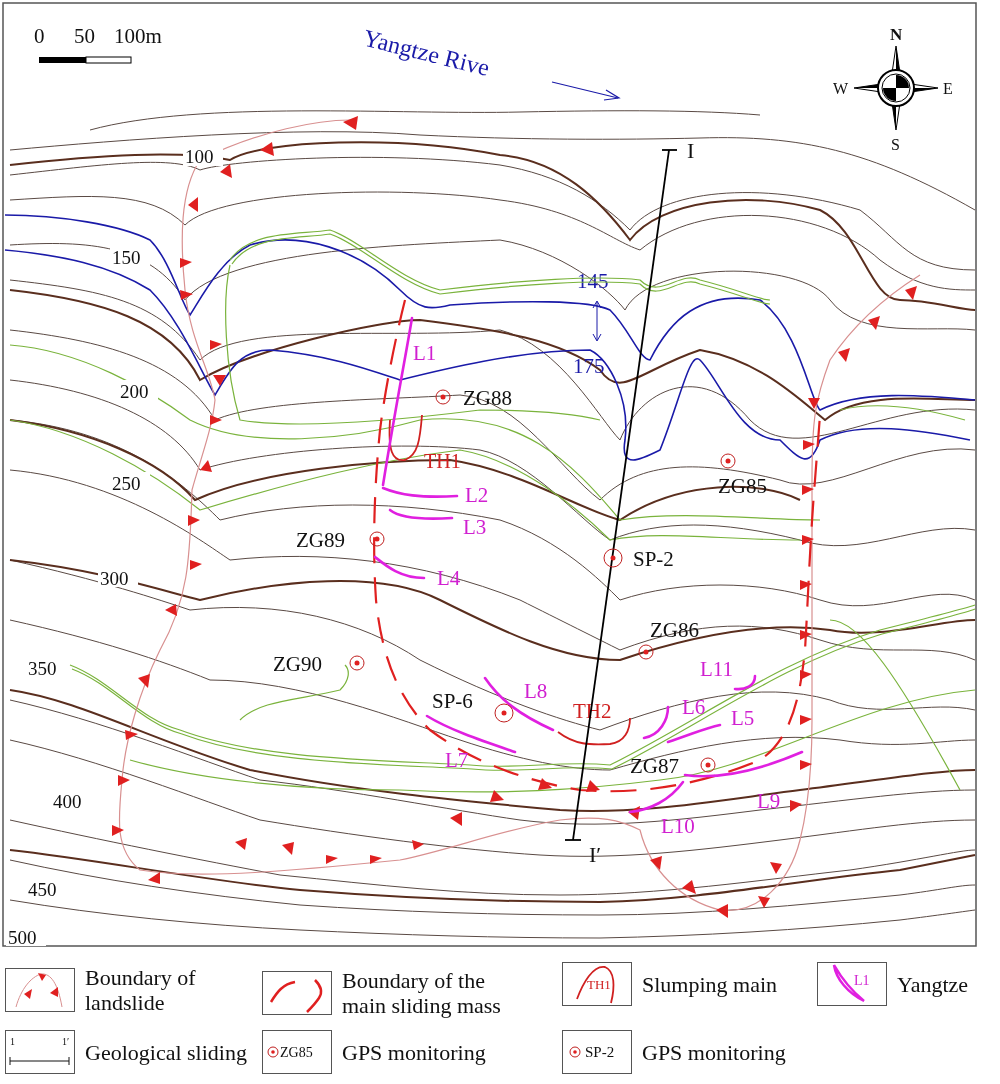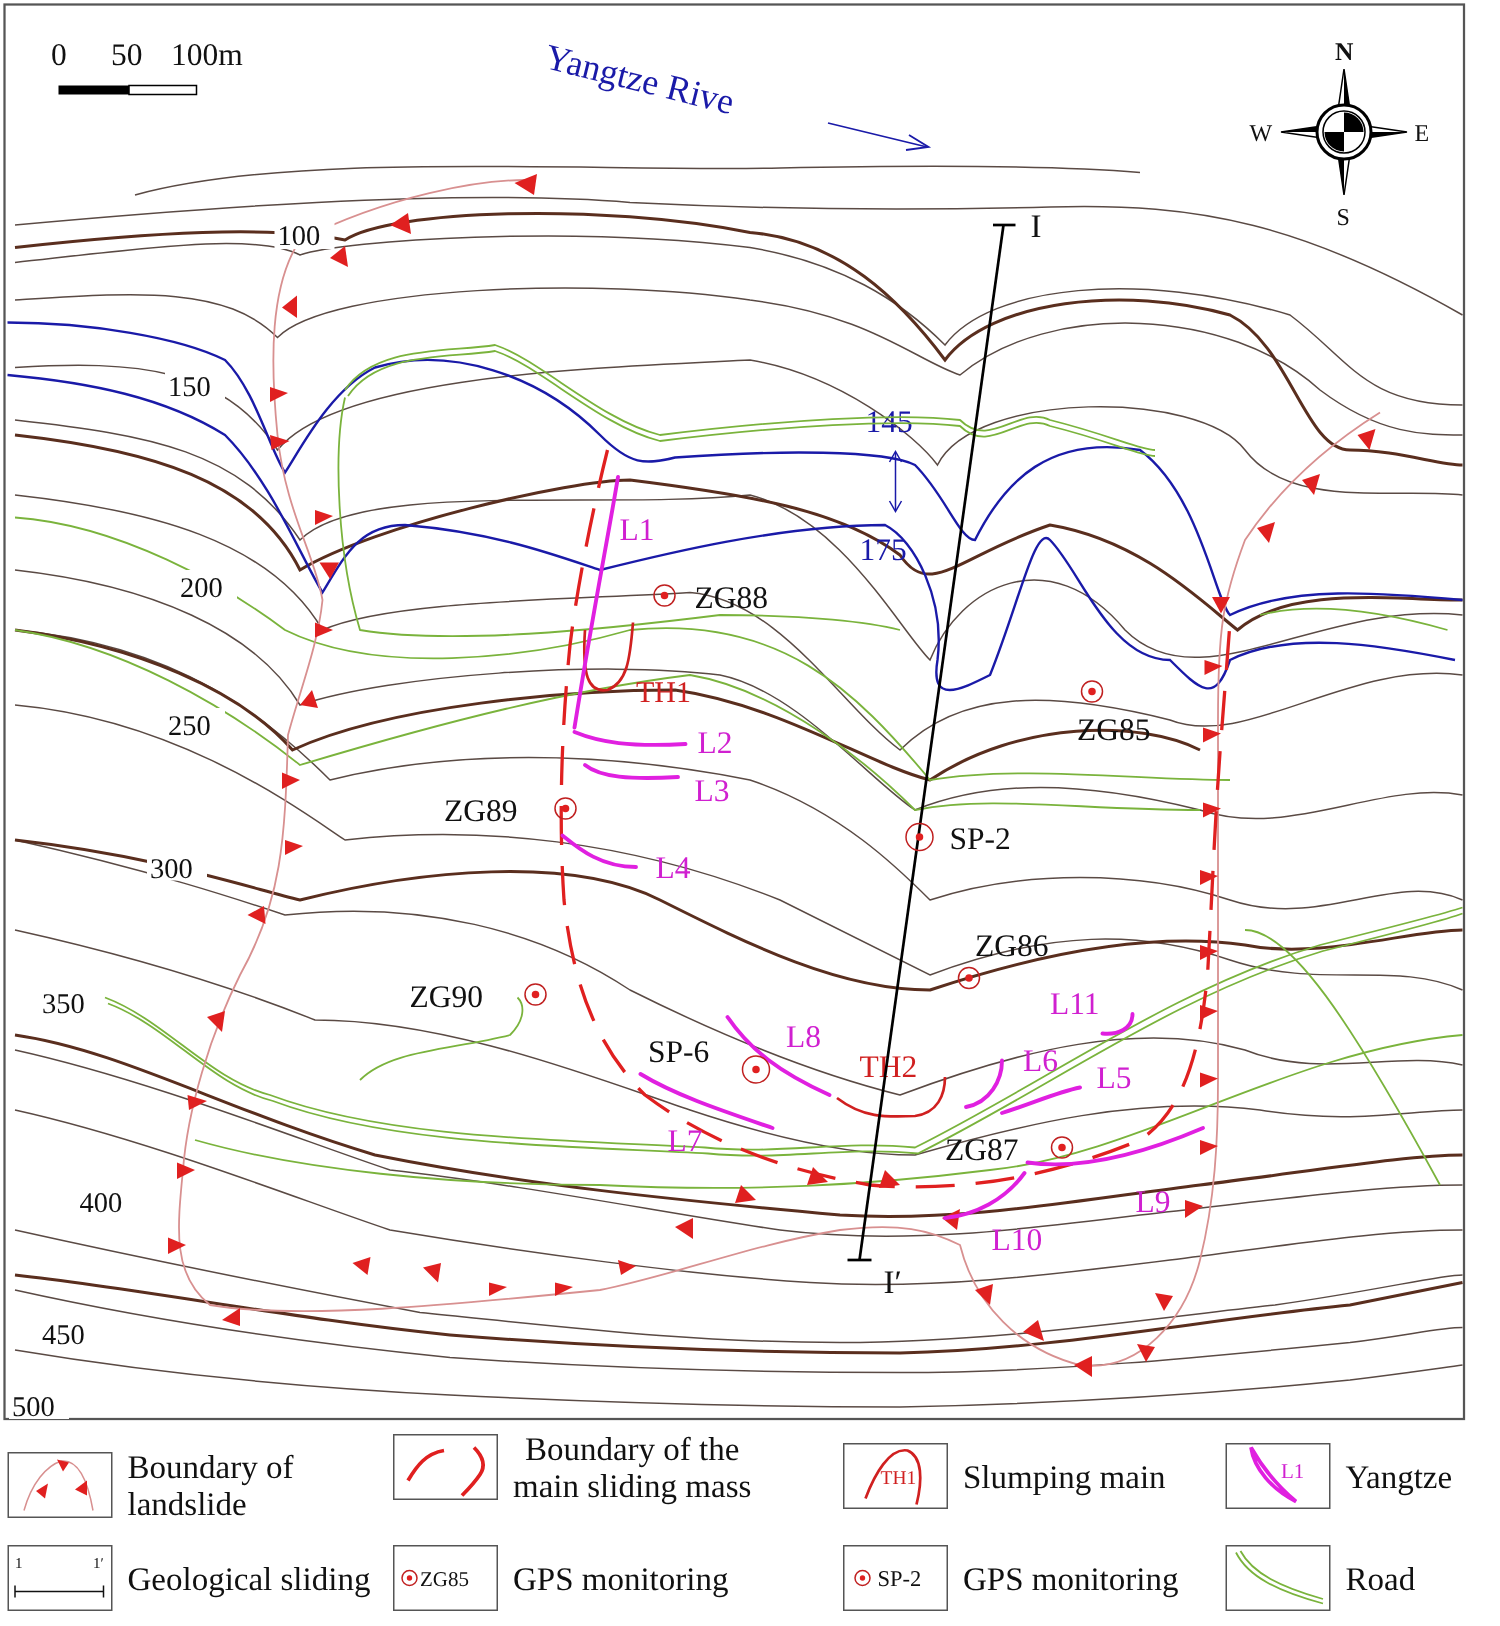--- a/index.html
+++ b/index.html
@@ -275,21 +275,21 @@
           <polygon points="18,25 26,20 24,30" fill="#e02020"></polygon>
           <polygon points="32,4 40,6 36,12" fill="#e02020"></polygon>
           <polygon points="44,24 52,18 52,28" fill="#e02020"></polygon>
         </svg>
     </div>
     <div class="lg-text">
         <div>Boundary of</div>
         <div>landslide</div>
       </div>
   </div>
-  <div class="lg-item" style="left:262px;top:3px;text-align:center;">
+  <div class="lg-item" style="left:262px;top:18px;">
     <div class="lg-box">
       <svg width="67" height="41" viewBox="0 0 67 41">
           <path d="M8,30 C14,20 20,12 32,10" fill="none" stroke="#e02020" stroke-width="2.5"></path>
           <path d="M52,8 C58,14 60,20 56,26 C52,32 48,36 44,40" fill="none" stroke="#e02020" stroke-width="2.5"></path>
         </svg>
     </div>
     <div class="lg-text">
         <div>Boundary of the</div>
         <div>main sliding mass</div>
       </div>
@@ -337,22 +337,13 @@
   <div class="lg-item" style="left:562px;top:80px;">
     <div class="lg-box">
       <svg width="67" height="41" viewBox="0 0 67 41">
           <circle cx="12" cy="21" r="5" fill="none" stroke="#c02020"></circle>
           <circle cx="12" cy="21" r="1.8" fill="#e02020"></circle>
           <text x="22" y="26" font-size="15" fill="#111" font-family="Liberation Serif, serif">SP-2</text>
         </svg>
     </div>
     <div class="lg-text">GPS monitoring</div>
   </div>
-  <div class="lg-item" style="left:817px;top:80px;">
-    <div class="lg-box">
-      <svg width="67" height="41" viewBox="0 0 67 41">
-          <path d="M6,4 C14,20 34,30 64,38" fill="none" stroke="#7ab33c" stroke-width="1.2"></path>
-          <path d="M9,3 C17,18 36,27 64,35" fill="none" stroke="#7ab33c" stroke-width="1.2"></path>
-        </svg>
-    </div>
-    <div class="lg-text">Road</div>
-  </div>
 </div>
 
 </body></html>

